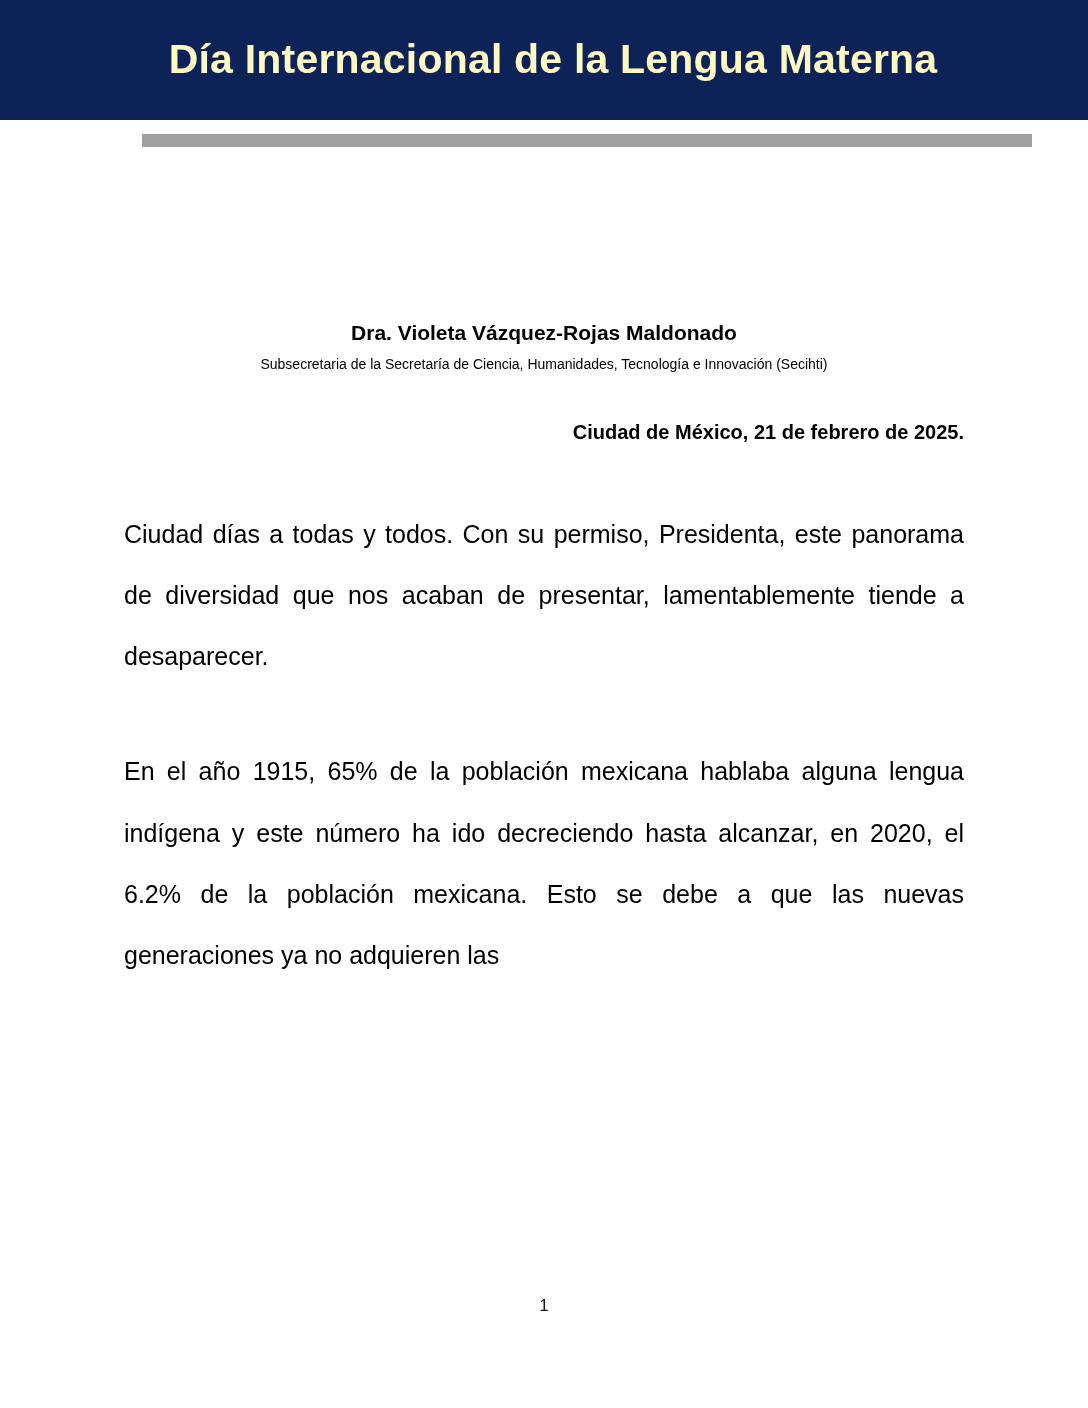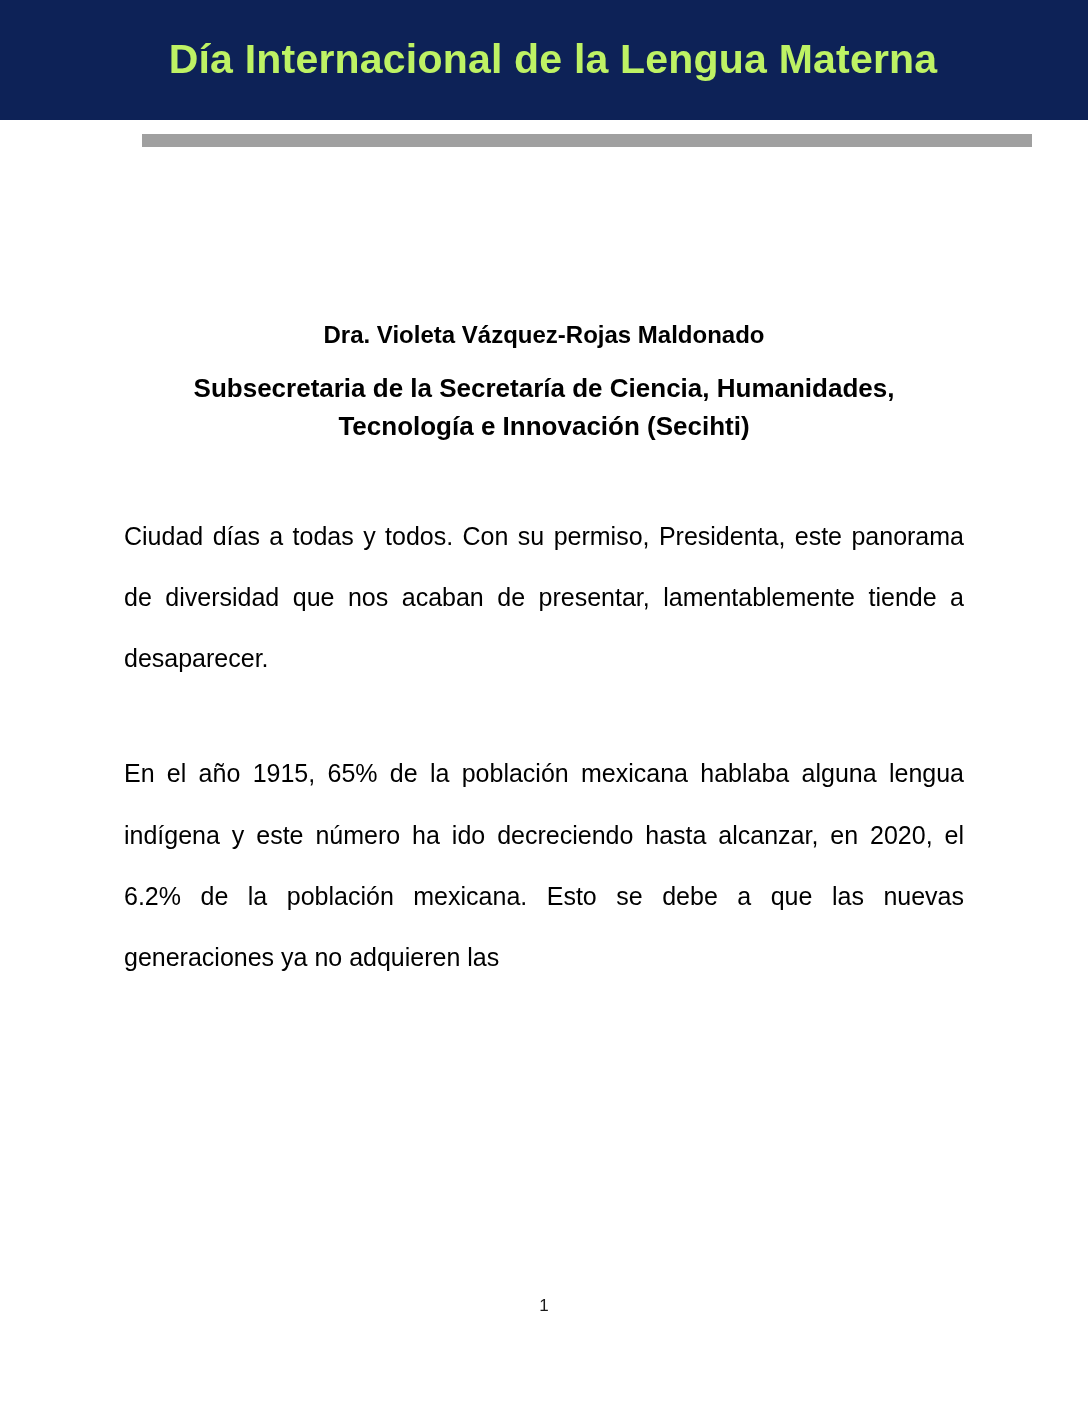--- a/index.html
+++ b/index.html
@@ -23,21 +23,21 @@
     top: 0;
     left: 0;
     width: 1088px;
     height: 120px;
     background: #0d2257;
     display: flex;
     align-items: center;
     justify-content: center;
   }
   .header-title {
-    color: #bef264;
+    color: #fef9c3;
     font-size: 41px;
     font-weight: bold;
     letter-spacing: 0.2px;
     text-align: center;
     line-height: 1.1;
     padding-left: 18px;
   }
   .header-rule {
     position: absolute;
     top: 134px;
@@ -54,29 +54,29 @@
     left: 0;
     width: 1088px;
     padding: 0 124px;
   }
 
   .speaker-block {
     margin-top: 172px;
     text-align: center;
   }
   .speaker-name {
-    font-size: 24px;
+    font-size: 21px;
     font-weight: bold;
     line-height: 1.3;
   }
   .speaker-role {
-    font-size: 26px;
-    font-weight: bold;
+    font-size: 14px;
+    font-weight: normal;
     line-height: 1.45;
-    margin-top: 20px;
+    margin-top: 8px;
     padding: 0 4px;
   }
 
   .place-date {
     margin-top: 46px;
     text-align: right;
     font-size: 20px;
     font-weight: bold;
   }
 
@@ -109,19 +109,20 @@
 </div>
 <div class="header-rule"></div>
 
 <div class="doc">
 
   <div class="speaker-block">
     <div class="speaker-name">Dra. Violeta Vázquez-Rojas Maldonado</div>
     <div class="speaker-role">Subsecretaria de la Secretaría de Ciencia, Humanidades, Tecnología e Innovación (Secihti)</div>
   </div>
 
+  <div class="place-date">Ciudad de México, 21 de febrero de 2025.</div>
 
   <p class="paragraph">Ciudad días a todas y todos. Con su permiso, Presidenta, este panorama de diversidad que nos acaban de presentar, lamentablemente tiende a desaparecer.</p>
   <p class="paragraph">En el año 1915, 65% de la población mexicana hablaba alguna lengua indígena y este número ha ido decreciendo hasta alcanzar, en 2020, el 6.2% de la población mexicana. Esto se debe a que las nuevas generaciones ya no adquieren las</p>
 
 </div>
 
 <div class="page-number">1</div>
 
 </body></html>

